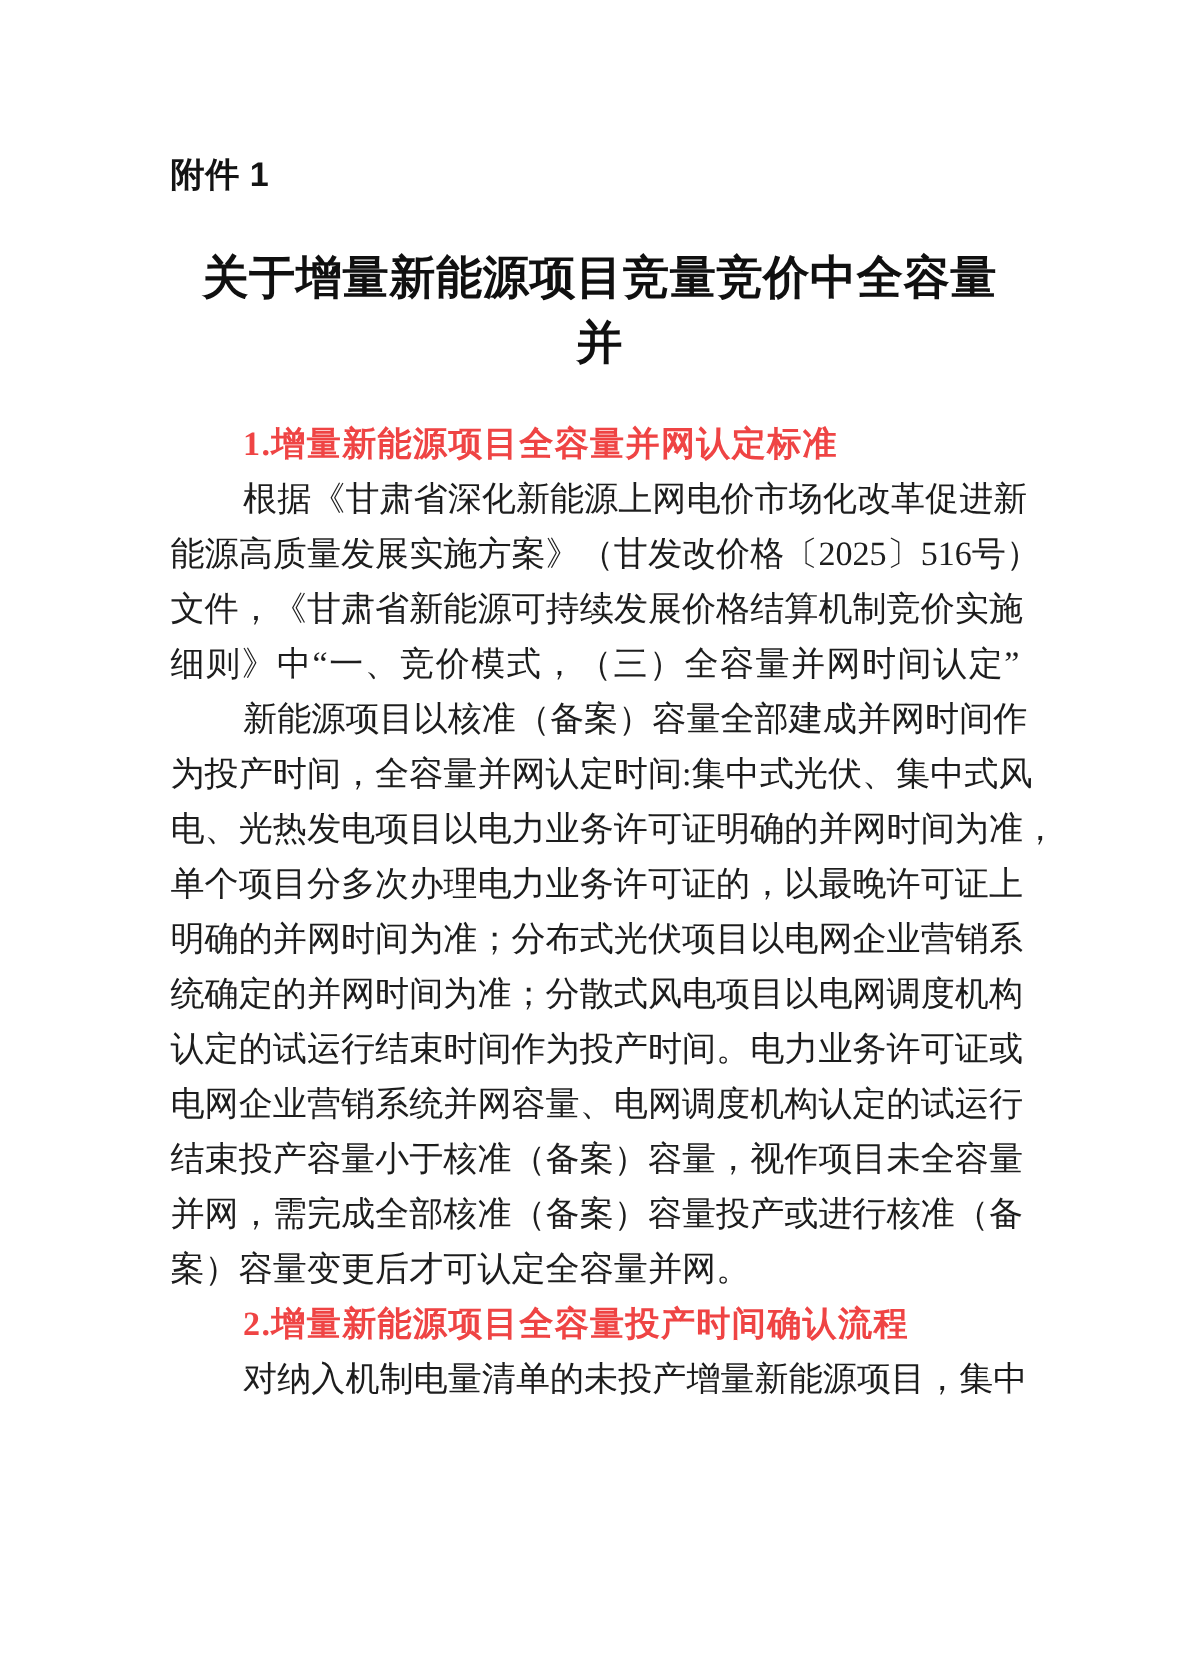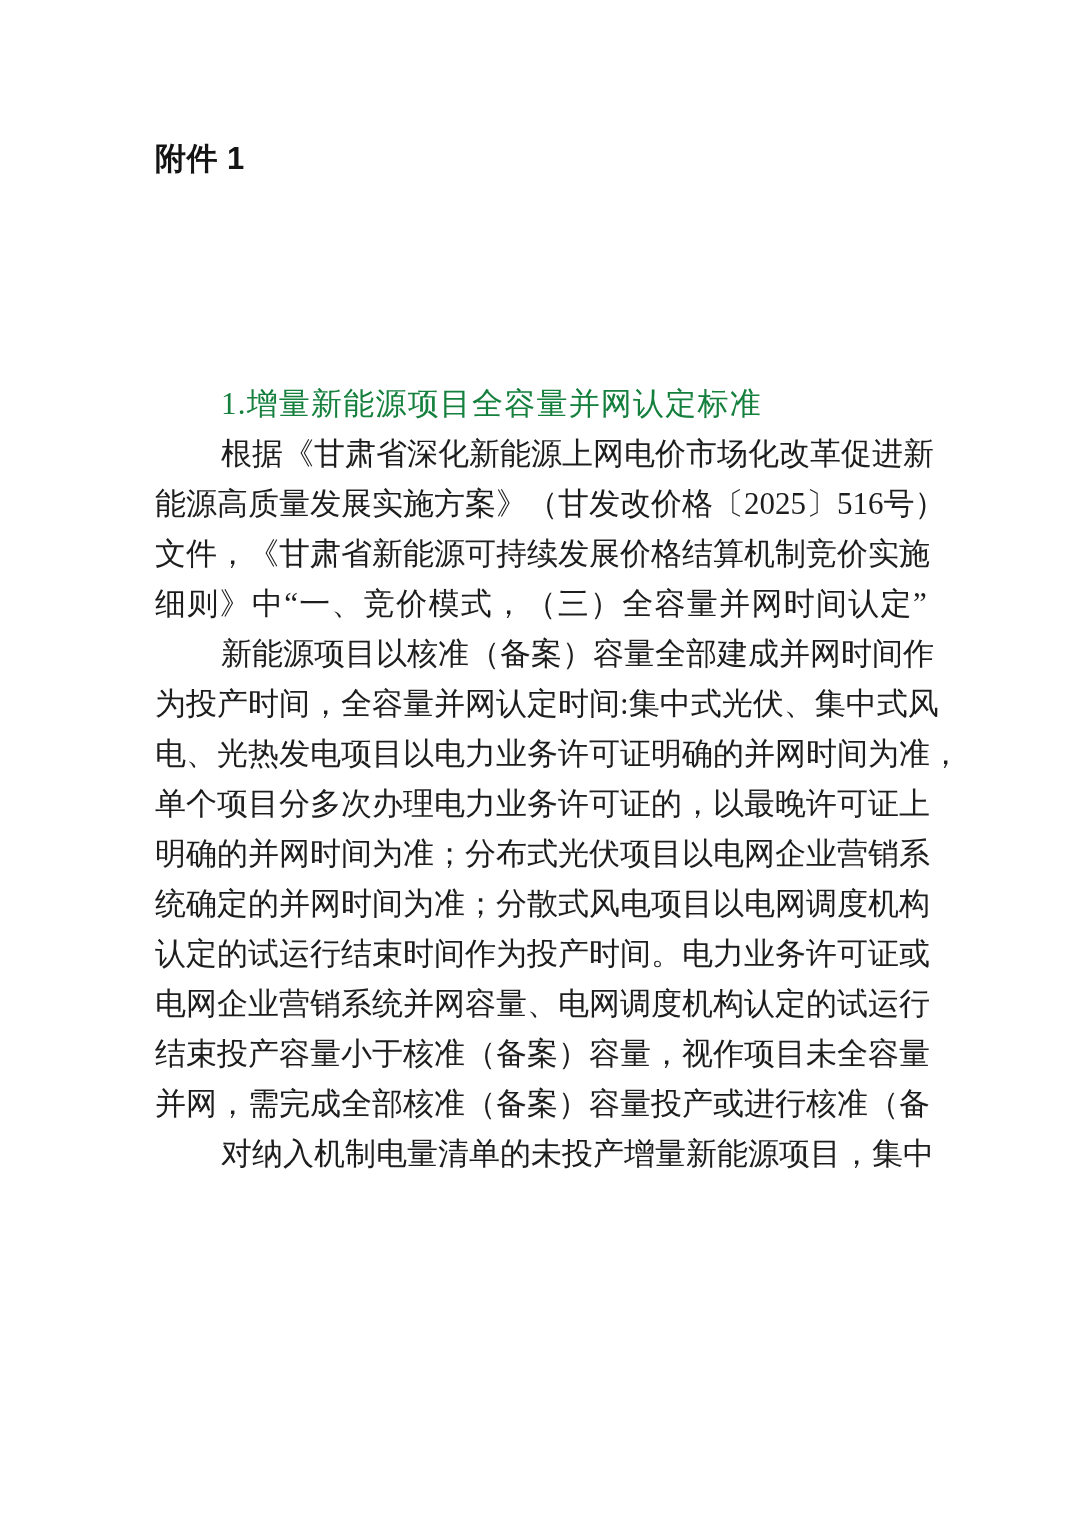--- a/index.html
+++ b/index.html
@@ -60,26 +60,26 @@
   
   .body-block {
     position: absolute;
     left: 155px;
     top: 379px;
     width: 772px;
   }
 
   .section-heading {
     font-family: "Liberation Serif", "DejaVu Serif", serif;
-    font-weight: 400;
+    font-weight: 700;
     font-size: 31px;
     line-height: 50px;
     letter-spacing: 1.2px;
     text-indent: 66px;
-    color: #15803d;
+    color: #ef4444;
     margin: 0;
     white-space: nowrap;
   }
 
   .para {
     margin: 0;
     font-family: "Liberation Serif", "DejaVu Serif", serif;
     font-weight: 400;
     font-size: 31px;
     line-height: 50px;
@@ -114,20 +114,21 @@
   }
 </style>
 </head>
 <body>
 
 <div class="page">
 
   <div class="attachment-label">附件 1</div>
 
   <div class="doc-title">
+    <div>关于增量新能源项目竞量竞价中全容量并</div>
   </div>
 
   <div class="body-block">
 
     <div class="section-heading">1.增量新能源项目全容量并网认定标准</div>
 
     <div class="para">
       <span class="line indent just" style="display: flex; justify-content: space-between;">
           <span>根</span>
           <span>据</span>
@@ -505,22 +506,24 @@
           <span>投</span>
           <span>产</span>
           <span>或</span>
           <span>进</span>
           <span>行</span>
           <span>核</span>
           <span>准</span>
           <span>（</span>
           <span>备</span>
         </span>
+      <span class="line">案）容量变更后才可认定全容量并网。</span>
     </div>
 
+    <div class="section-heading">2.增量新能源项目全容量投产时间确认流程</div>
 
     <div class="para">
       <span class="line indent just cut-bottom" style="display: flex; justify-content: space-between;">
           <span>对</span>
           <span>纳</span>
           <span>入</span>
           <span>机</span>
           <span>制</span>
           <span>电</span>
           <span>量</span>

